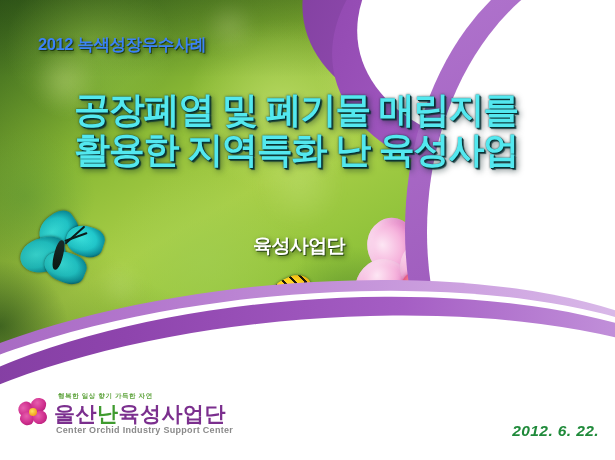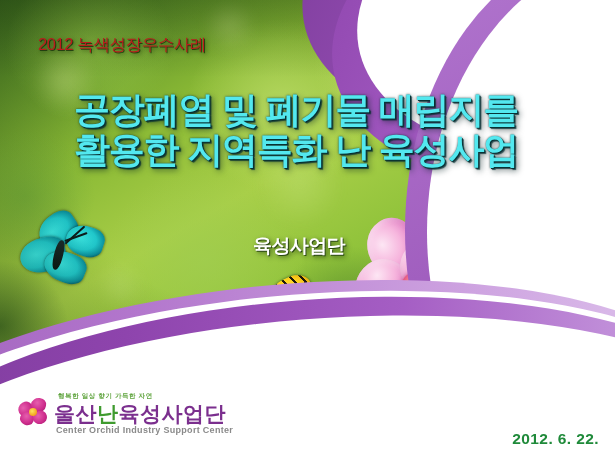--- a/index.html
+++ b/index.html
@@ -186,22 +186,22 @@
     border-radius:40% 40% 60% 60%;
   }
   .yel-dot { position:absolute; border-radius:50%; background:#ff7a2a; }
   .yel-body { background:linear-gradient(180deg,#2a2a16,#101008); border-radius:45%; }
 
   
   .eyebrow {
     position:absolute;
     left:38px; top:34px;
     font-size:16.5px;
-    font-weight:normal;
-    color:#b91c1c;
+    font-weight:bold;
+    color:#3b82f6;
     letter-spacing:-0.4px;
     text-shadow:
       1px 1px 0 rgba(20,45,10,.75),
       2px 2px 4px rgba(10,30,5,.6);
     white-space:nowrap;
   }
 
   .headline {
     position:absolute;
     left:26px; top:90px;
@@ -230,26 +230,27 @@
     color:#ffffff;
     letter-spacing:-0.6px;
     text-shadow:
       1px 1px 0 rgba(25,50,12,.8),
       2px 2px 5px rgba(10,30,5,.65);
     white-space:nowrap;
   }
 
   .date {
     position:absolute;
-    right:16px; bottom:12px;
+    right:16px; bottom:20px;
     font-size:15.5px;
     font-weight:bold;
     color:#1f8a3a;
     letter-spacing:0.4px;
     white-space:nowrap;
+    font-style:italic;
   }
 
   
   .logo { position:absolute; left:18px; top:392px; }
   .logo-mark {
     position:absolute; left:0; top:6px;
     width:30px; height:28px;
   }
   .lm-petal {
     position:absolute;

